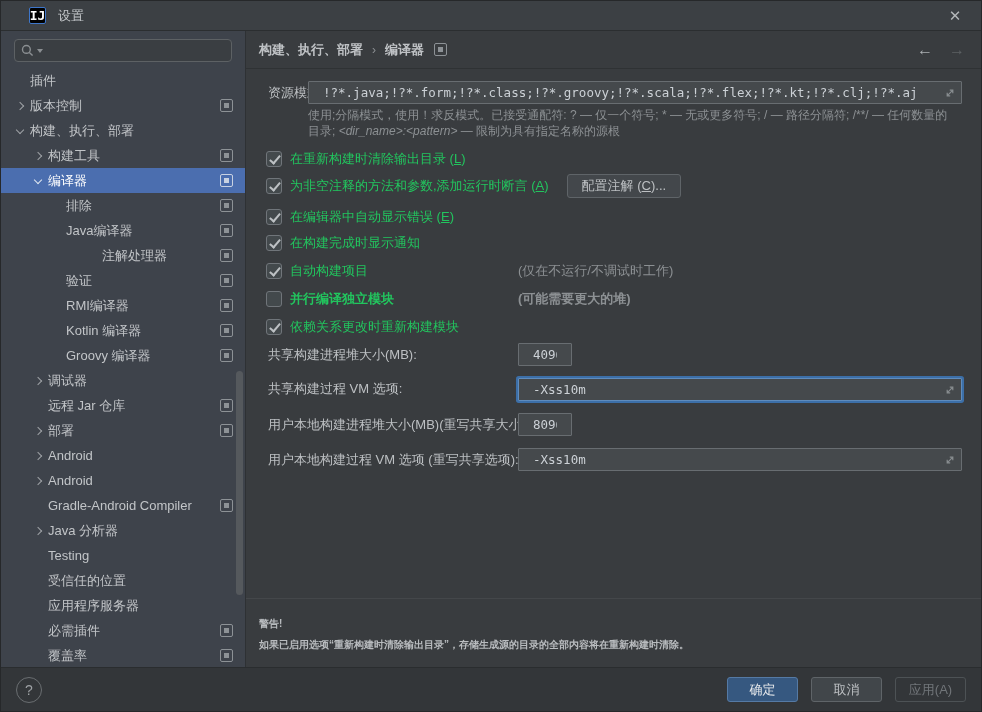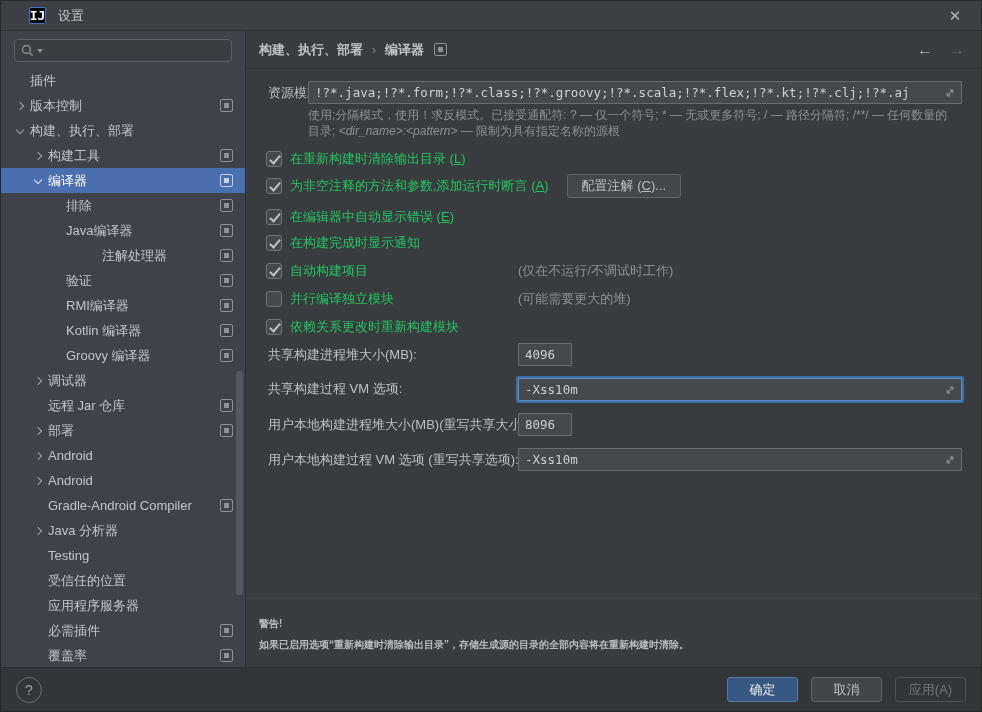--- a/index.html
+++ b/index.html
@@ -46,21 +46,21 @@
   .crumb-icon { width:13px; height:13px; border:1px solid #8d9296; border-radius:2px; position:relative; margin-left:10px; display:inline-block; }
   .crumb-icon i { position:absolute; left:3px; top:3px; width:5px; height:5px; background:#8d9296; display:block; }
   .nav-arrows { margin-left:auto; display:flex; gap:16px; font-size:16px; }
   .nav-back { color:#adb1b4; }
   .nav-fwd { color:#5d6164; }
 
   .content { position:relative; flex:1 1 auto; overflow:hidden; }
   .row { position:absolute; left:0; right:0; display:flex; align-items:center; }
   .lbl { margin-left:22px; color:#bdc0c3; font-size:13px; white-space:nowrap; }
 
-  .field { background:#45494c; border:1px solid #686d71; border-radius:1px; height:23px; display:flex; align-items:center; padding:0 6px; position:relative; }
+  .field { background:#45494c; border:1px solid #686d71; border-radius:1px; height:23px; display:flex; align-items:center; padding:0 14px; position:relative; }
   .field .fval { font-family:"DejaVu Sans Mono","Liberation Mono",monospace; font-size:12.5px; color:#ccd1d6; white-space:nowrap; overflow:hidden; }
   .field .expand { position:absolute; right:5px; top:5px; opacity:.8; }
   .field.focused { border:1px solid #5f8cbd; box-shadow:0 0 0 2px #3c6fa8; }
 
   .res-field { position:absolute; left:62px; right:19px; top:12px; }
   .hint { position:absolute; left:62px; right:28px; top:38px; font-size:12px; line-height:16px; color:#8c9093; }
   .hint i { font-style:italic; }
 
   .cbrow { position:absolute; left:0; right:0; height:24px; display:flex; align-items:center; }
   .cb { width:16px; height:16px; margin-left:20px; margin-right:8px; background:#43494c; border:1px solid #70757a; border-radius:3px; position:relative; flex:0 0 16px; }
@@ -307,21 +307,21 @@
           <span class="cb checked"></span>
           <span class="cbl"><span>在构建完成时显示通知</span></span>
         </div>
 
         <div class="cbrow" style="top:190px;">
           <span class="cb checked"></span>
           <span class="cbl"><span>自动构建项目</span></span>
           <span class="cb-comment">(仅在不运行/不调试时工作)</span>
         </div>
 
-        <div class="cbrow" style="top:218px;">
+        <div class="cbrow" style="top:218px;font-weight:bold;">
           <span class="cb"></span>
           <span class="cbl"><span>并行编译独立模块</span></span>
           <span class="cb-comment">(可能需要更大的堆)</span>
         </div>
 
         <div class="cbrow" style="top:246px;">
           <span class="cb checked"></span>
           <span class="cbl"><span>依赖关系更改时重新构建模块</span></span>
         </div>
 

